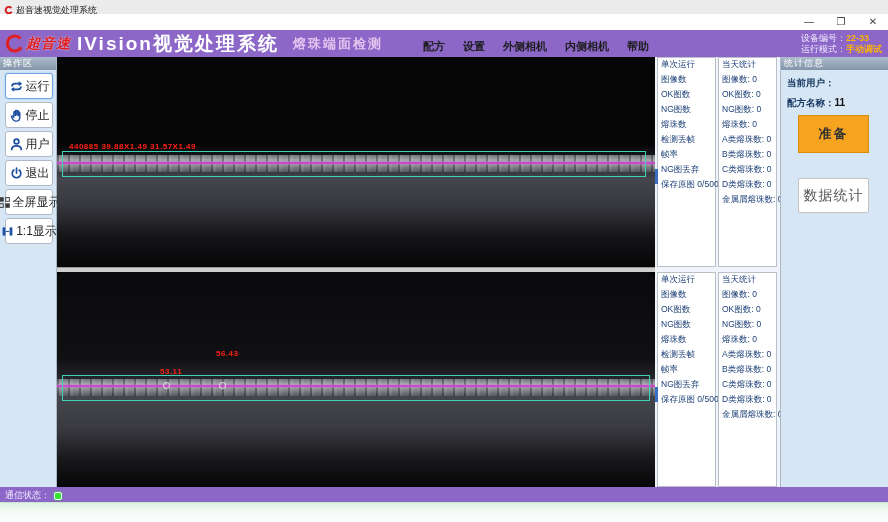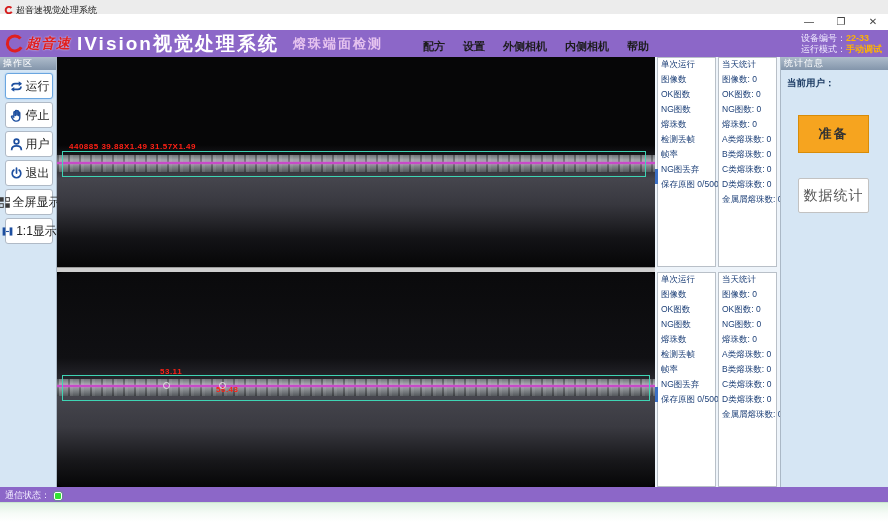--- a/index.html
+++ b/index.html
@@ -211,21 +211,21 @@
       </div>
 
       <div class="vp-div"></div>
 
       <div class="vp vp-bot">
         <div class="strip strip-bot">
           <div class="mag-line" style="top:6px;"></div>
         </div>
         <div class="roi-box roi-bot"></div>
         <div class="anno" style="left:103px; top:95px;">53.11</div>
-        <div class="anno" style="left:159px; top:113px;">56.43</div>
+        <div class="anno" style="left:159px; top:77px;">56.43</div>
         <div class="ring" style="left:106px; top:110px;"></div>
         <div class="ring" style="left:162px; top:110px;"></div>
       </div>
     </div>
 
     <div class="stats">
       <div class="stat-section sec1">
         <div class="gbox">
           <span class="gbox-title">单次运行</span>
           <div>
@@ -286,20 +286,23 @@
         </div>
       </div>
       <div class="vsplit" style="top:330px;"></div>
     </div>
 
     <div class="rightpanel">
       <div class="panel-head">统计信息</div>
       <div class="rp-row">
         <span>当前用户：</span><span class="rp-val"></span>
       </div>
+      <div class="rp-row">
+        <span>配方名称：</span><span class="rp-val">11</span>
+      </div>
       <div class="btn-prepare">准备</div>
       <div class="btn-datastat">数据统计</div>
     </div>
   </div>
 
   <div class="statusbar">
     <div class="comm">
       <span>通信状态：</span>
       <span class="led"></span>
     </div>

